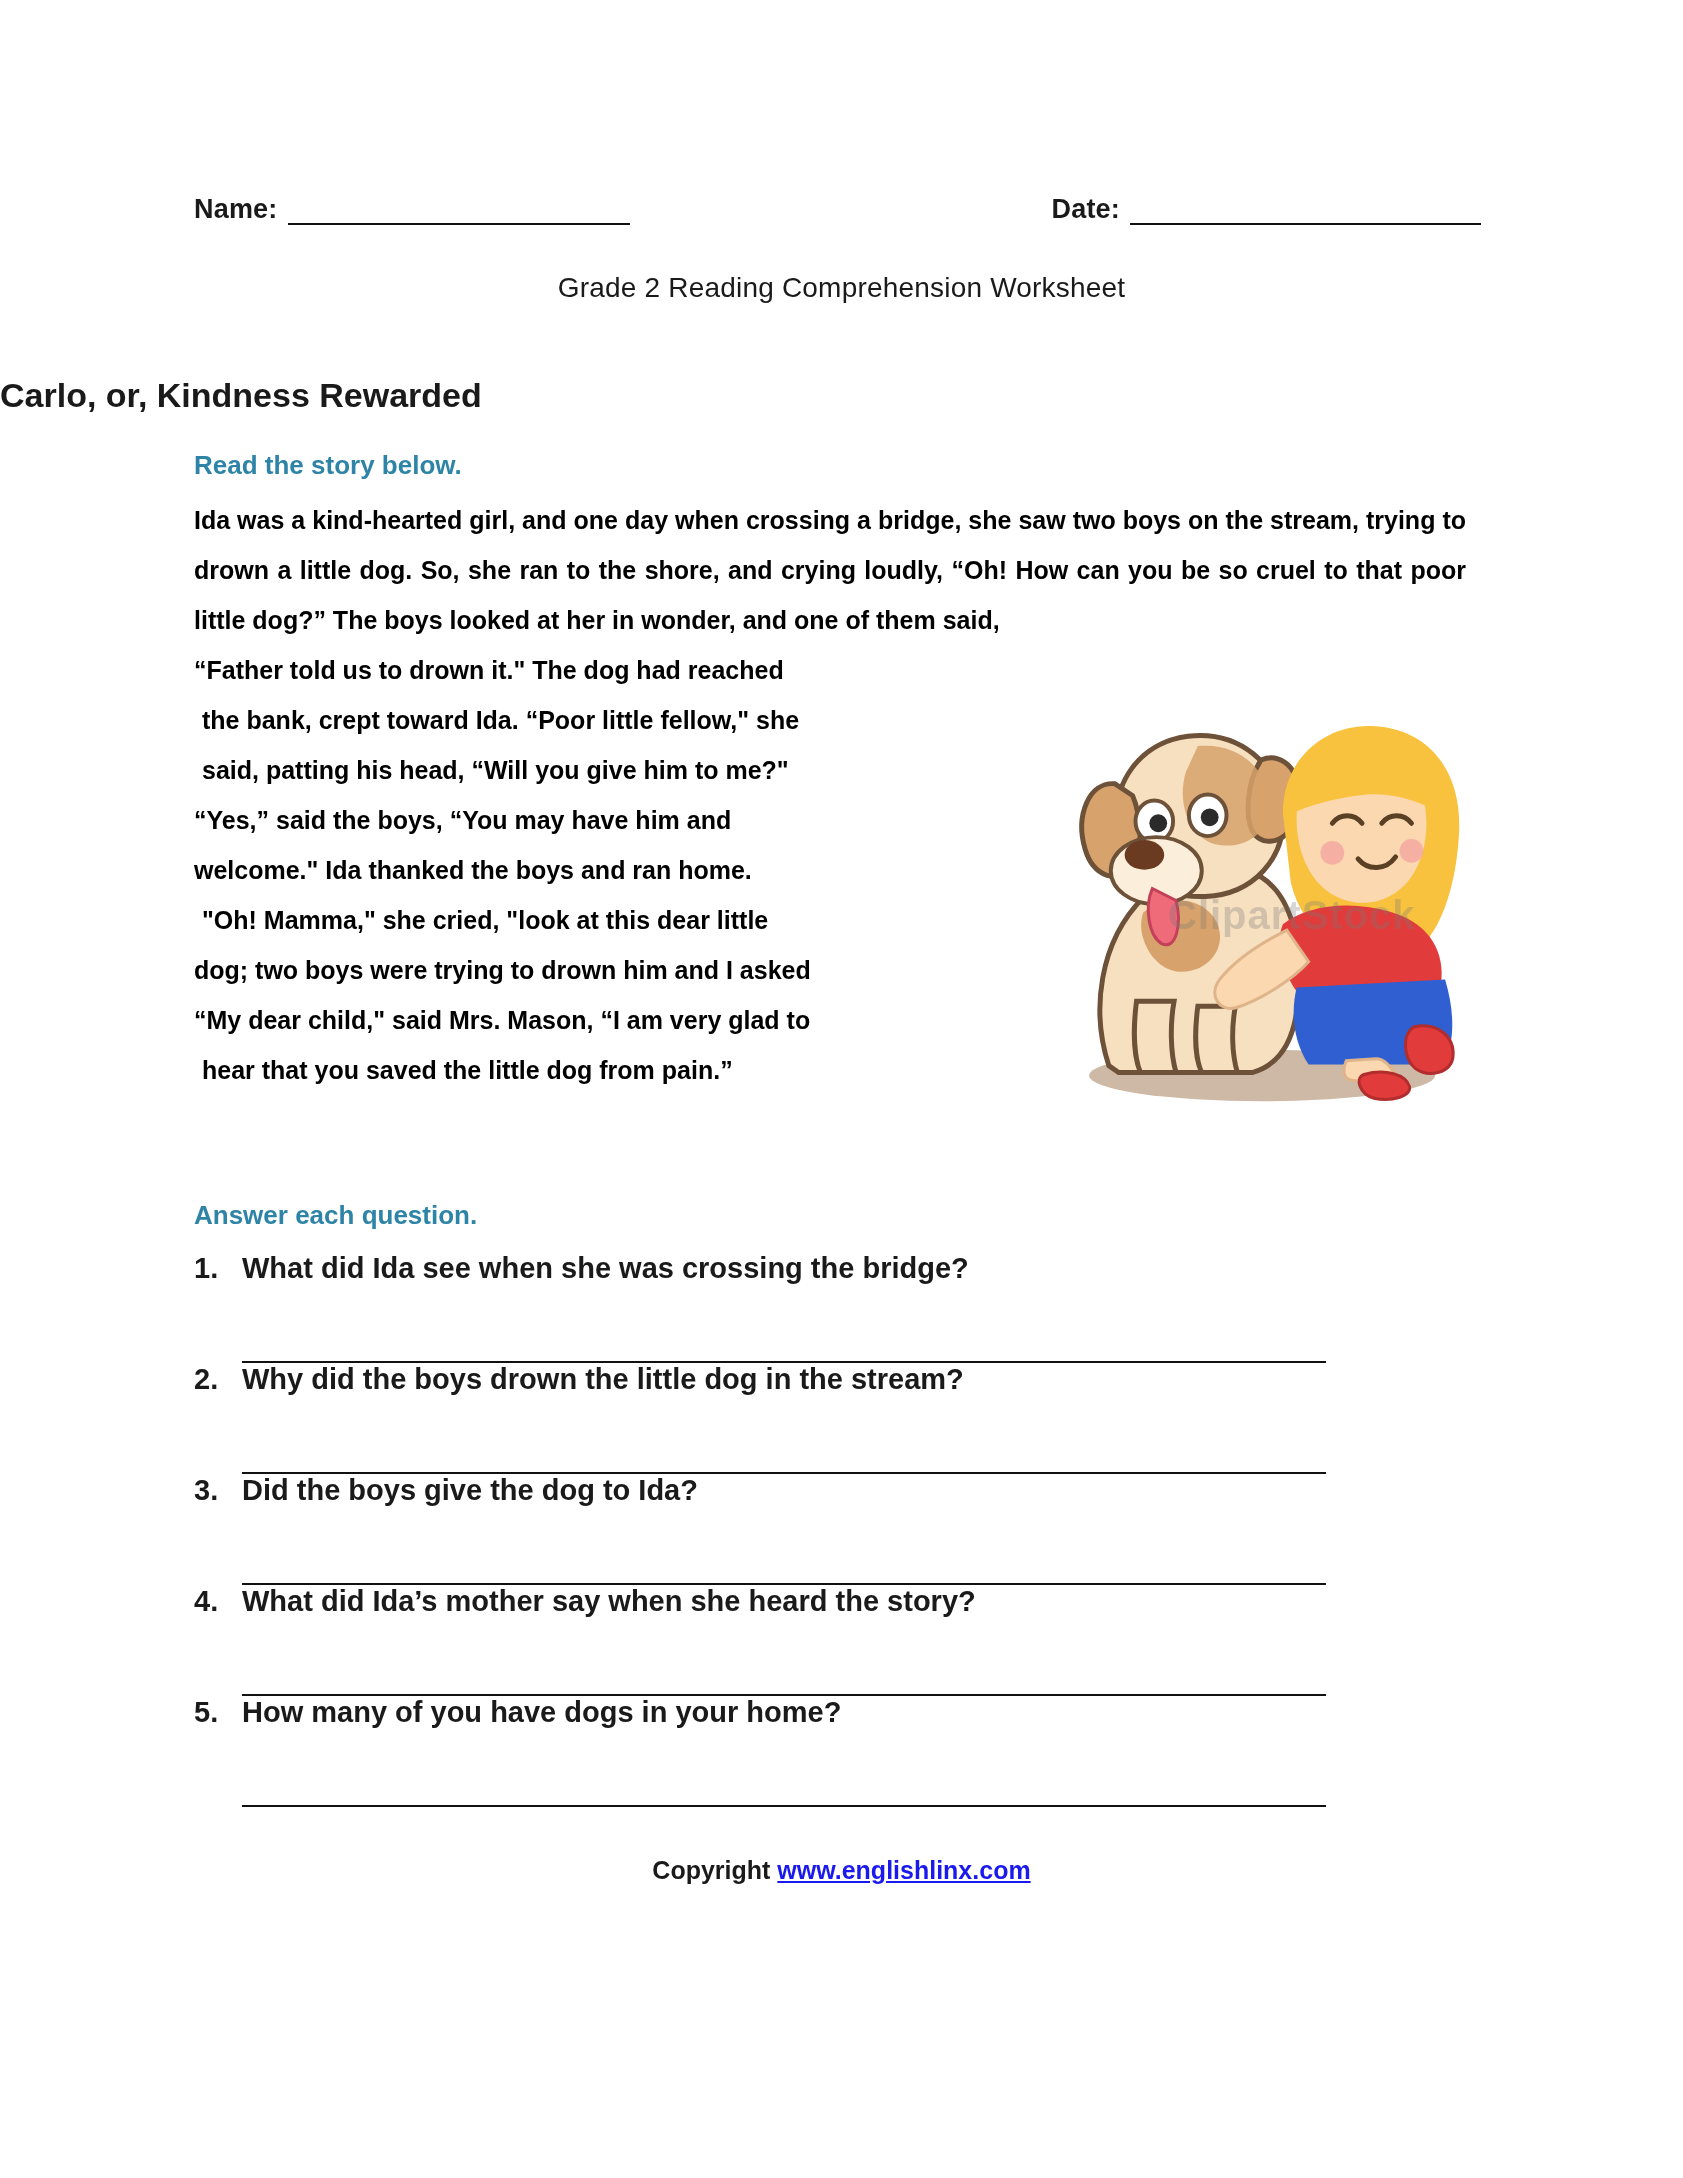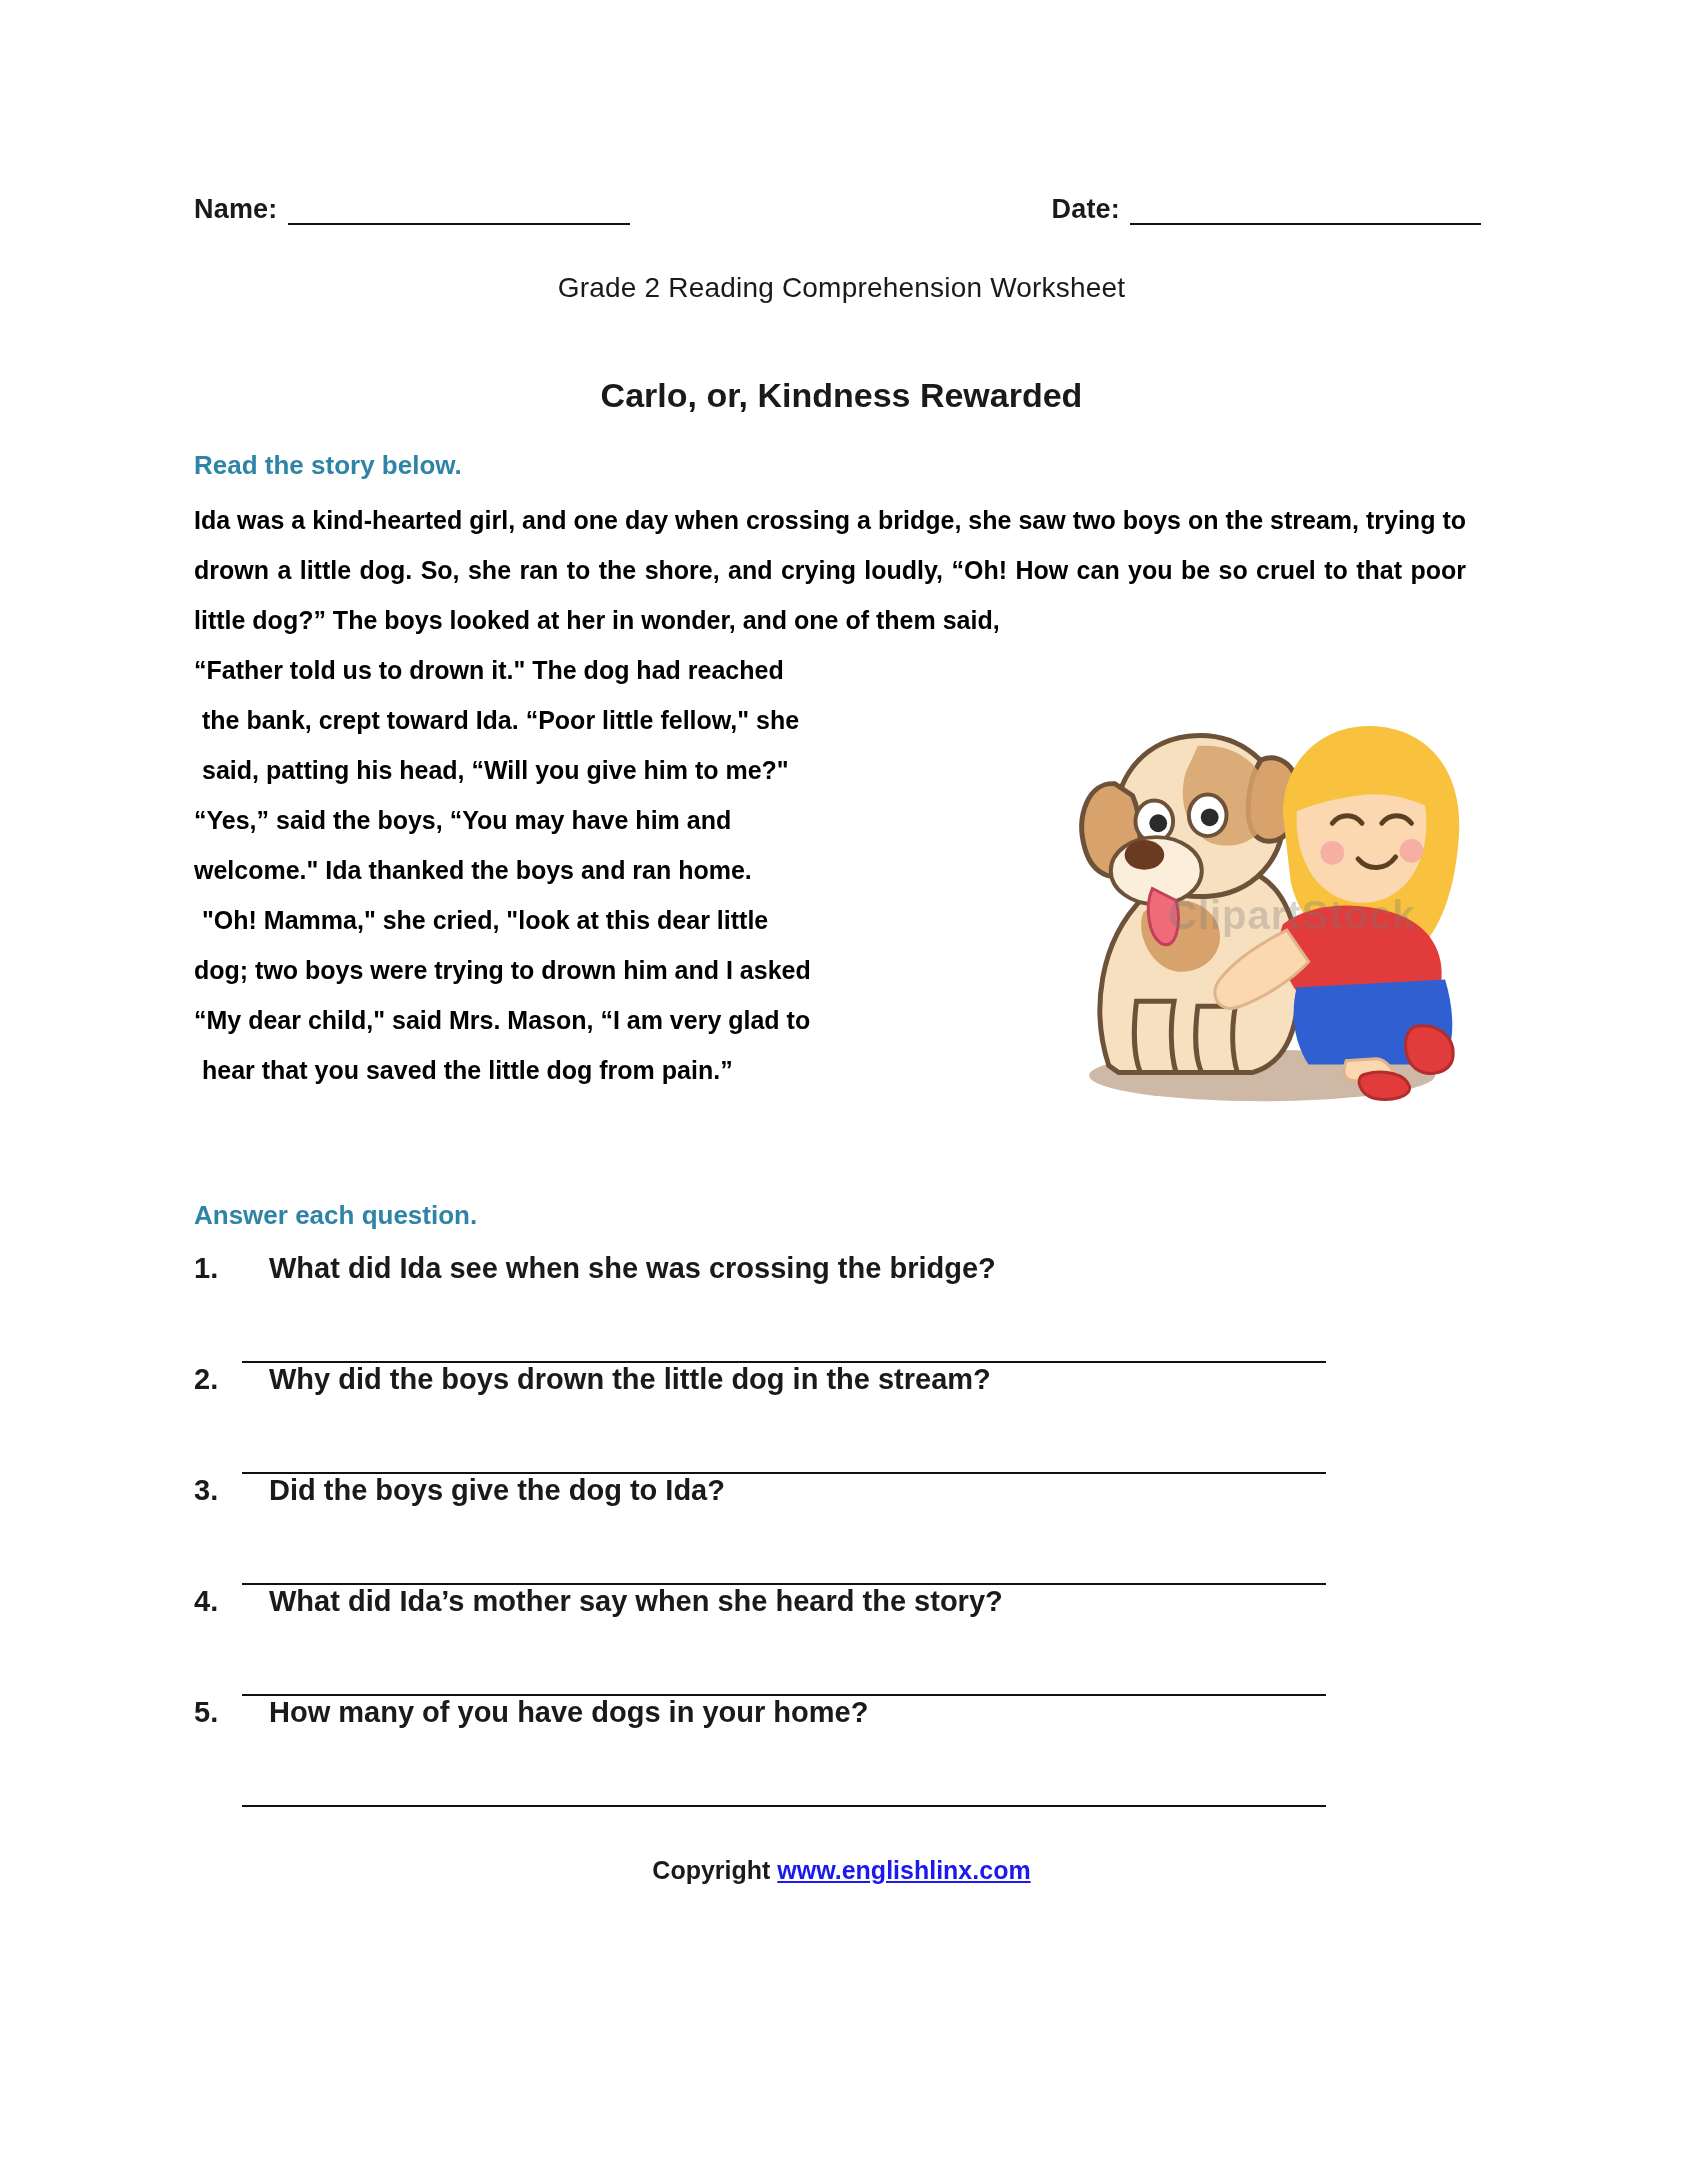--- a/index.html
+++ b/index.html
@@ -58,21 +58,21 @@
     text-align: center;
     font-size: 28px;
     font-weight: normal;
     letter-spacing: 0.2px;
   }
   .story-title {
     position: absolute;
     top: 376px;
     left: 0;
     width: 1683px;
-    text-align: center;
+    text-align: left;
     font-size: 34px;
     font-weight: bold;
   }
 
   
   .section-heading {
     position: absolute;
     font-size: 26px;
     font-weight: bold;
     color: #2e84a6;
@@ -134,21 +134,21 @@
     display: flex;
     align-items: flex-start;
     font-size: 29px;
     font-weight: bold;
     height: 59px;
   }
   .q-num {
     width: 48px;
     flex: none;
   }
-  .q-text { flex: 1; margin-left: 27px; }
+  .q-text { flex: 1; }
   .answer-line {
     margin-left: 48px;
     border-bottom: 2.5px solid #111;
     width: 1084px;
     height: 50px;
   }
 
   
   .footer {
     position: absolute;

